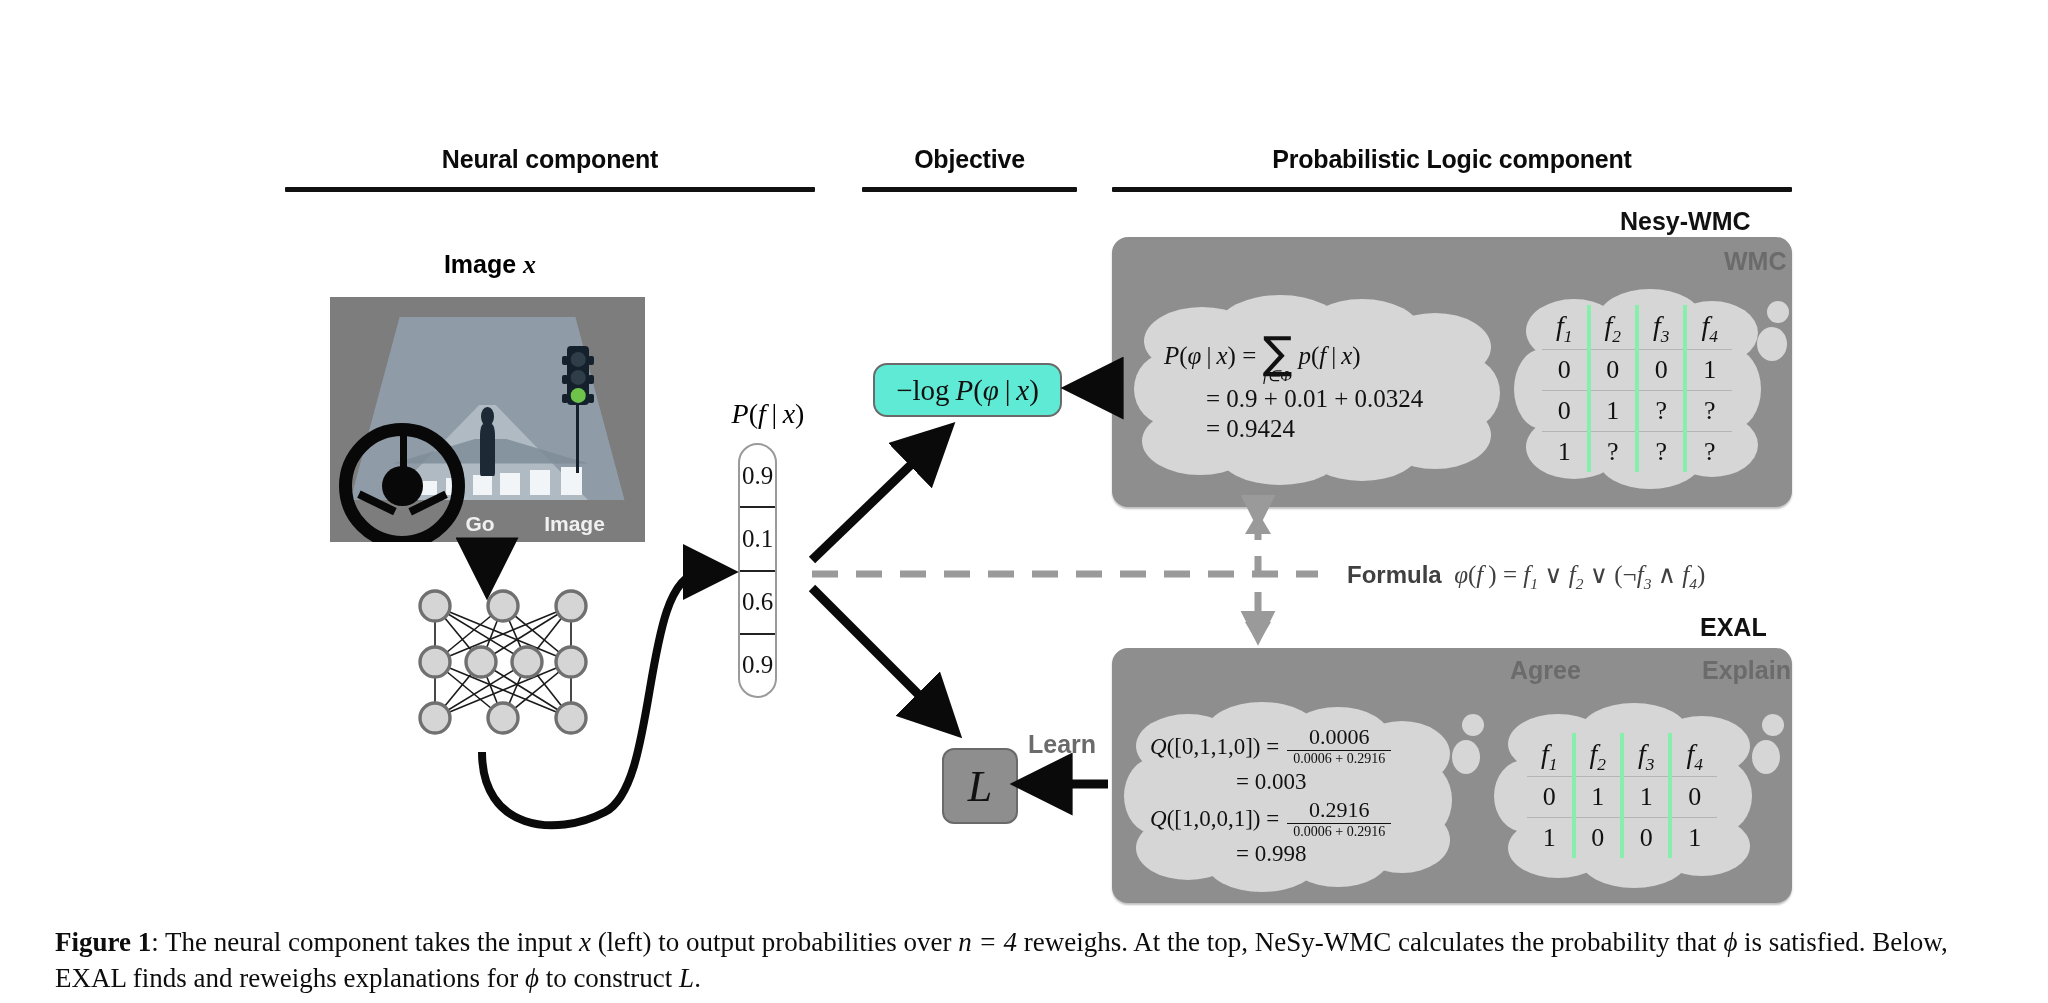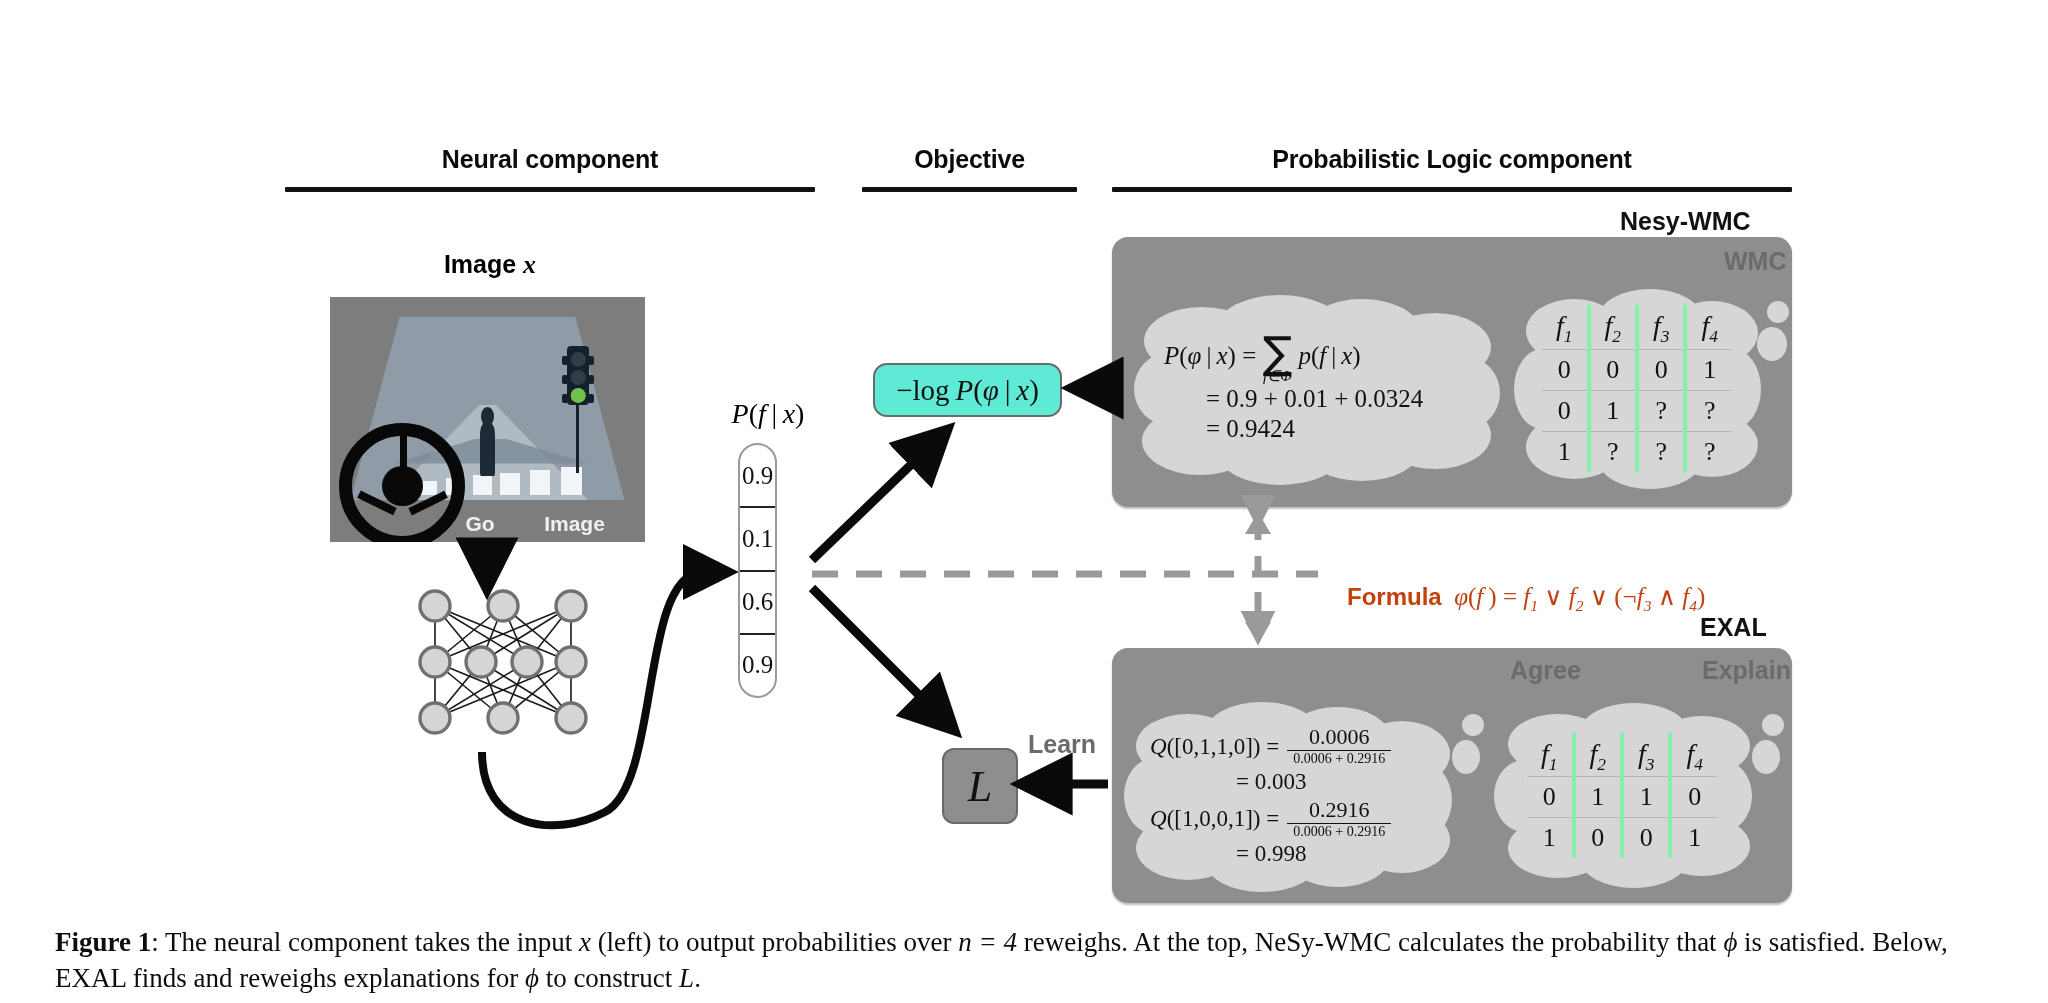--- a/index.html
+++ b/index.html
@@ -124,23 +124,22 @@
   .eq .it{font-style:italic;}
   .frac{display:inline-block;vertical-align:middle;text-align:center;}
   .frac .num{display:block;padding:0 6px;font-size:22px;text-align:center;}
   .frac .den{display:block;border-top:1.6px solid #111;padding:0 6px;font-size:14px;}
   .sumop{display:inline-block;text-align:center;vertical-align:middle;line-height:.8;}
   .sumop .big{font-size:44px;display:block;font-family:"DejaVu Sans", sans-serif;}
   .sumop .lim{font-size:15px;display:block;font-style:italic;}
   sub.s{font-size:.62em;}
 
   .formula-line{
-    position:absolute;white-space:nowrap;font-size:25px;color:#c2410c;
+    position:absolute;white-space:nowrap;font-size:25px;color:#404040;
     font-family:"Liberation Serif", serif;
-    margin-top:22px;
   }
   .formula-line b{font-family:"Liberation Sans", sans-serif;font-size:24px;}
 
   .learnlab{
     position:absolute;font-family:"Liberation Sans", sans-serif;font-weight:bold;
     font-size:25px;color:#6b6b6b;white-space:nowrap;
   }
 
   
   .caption{

